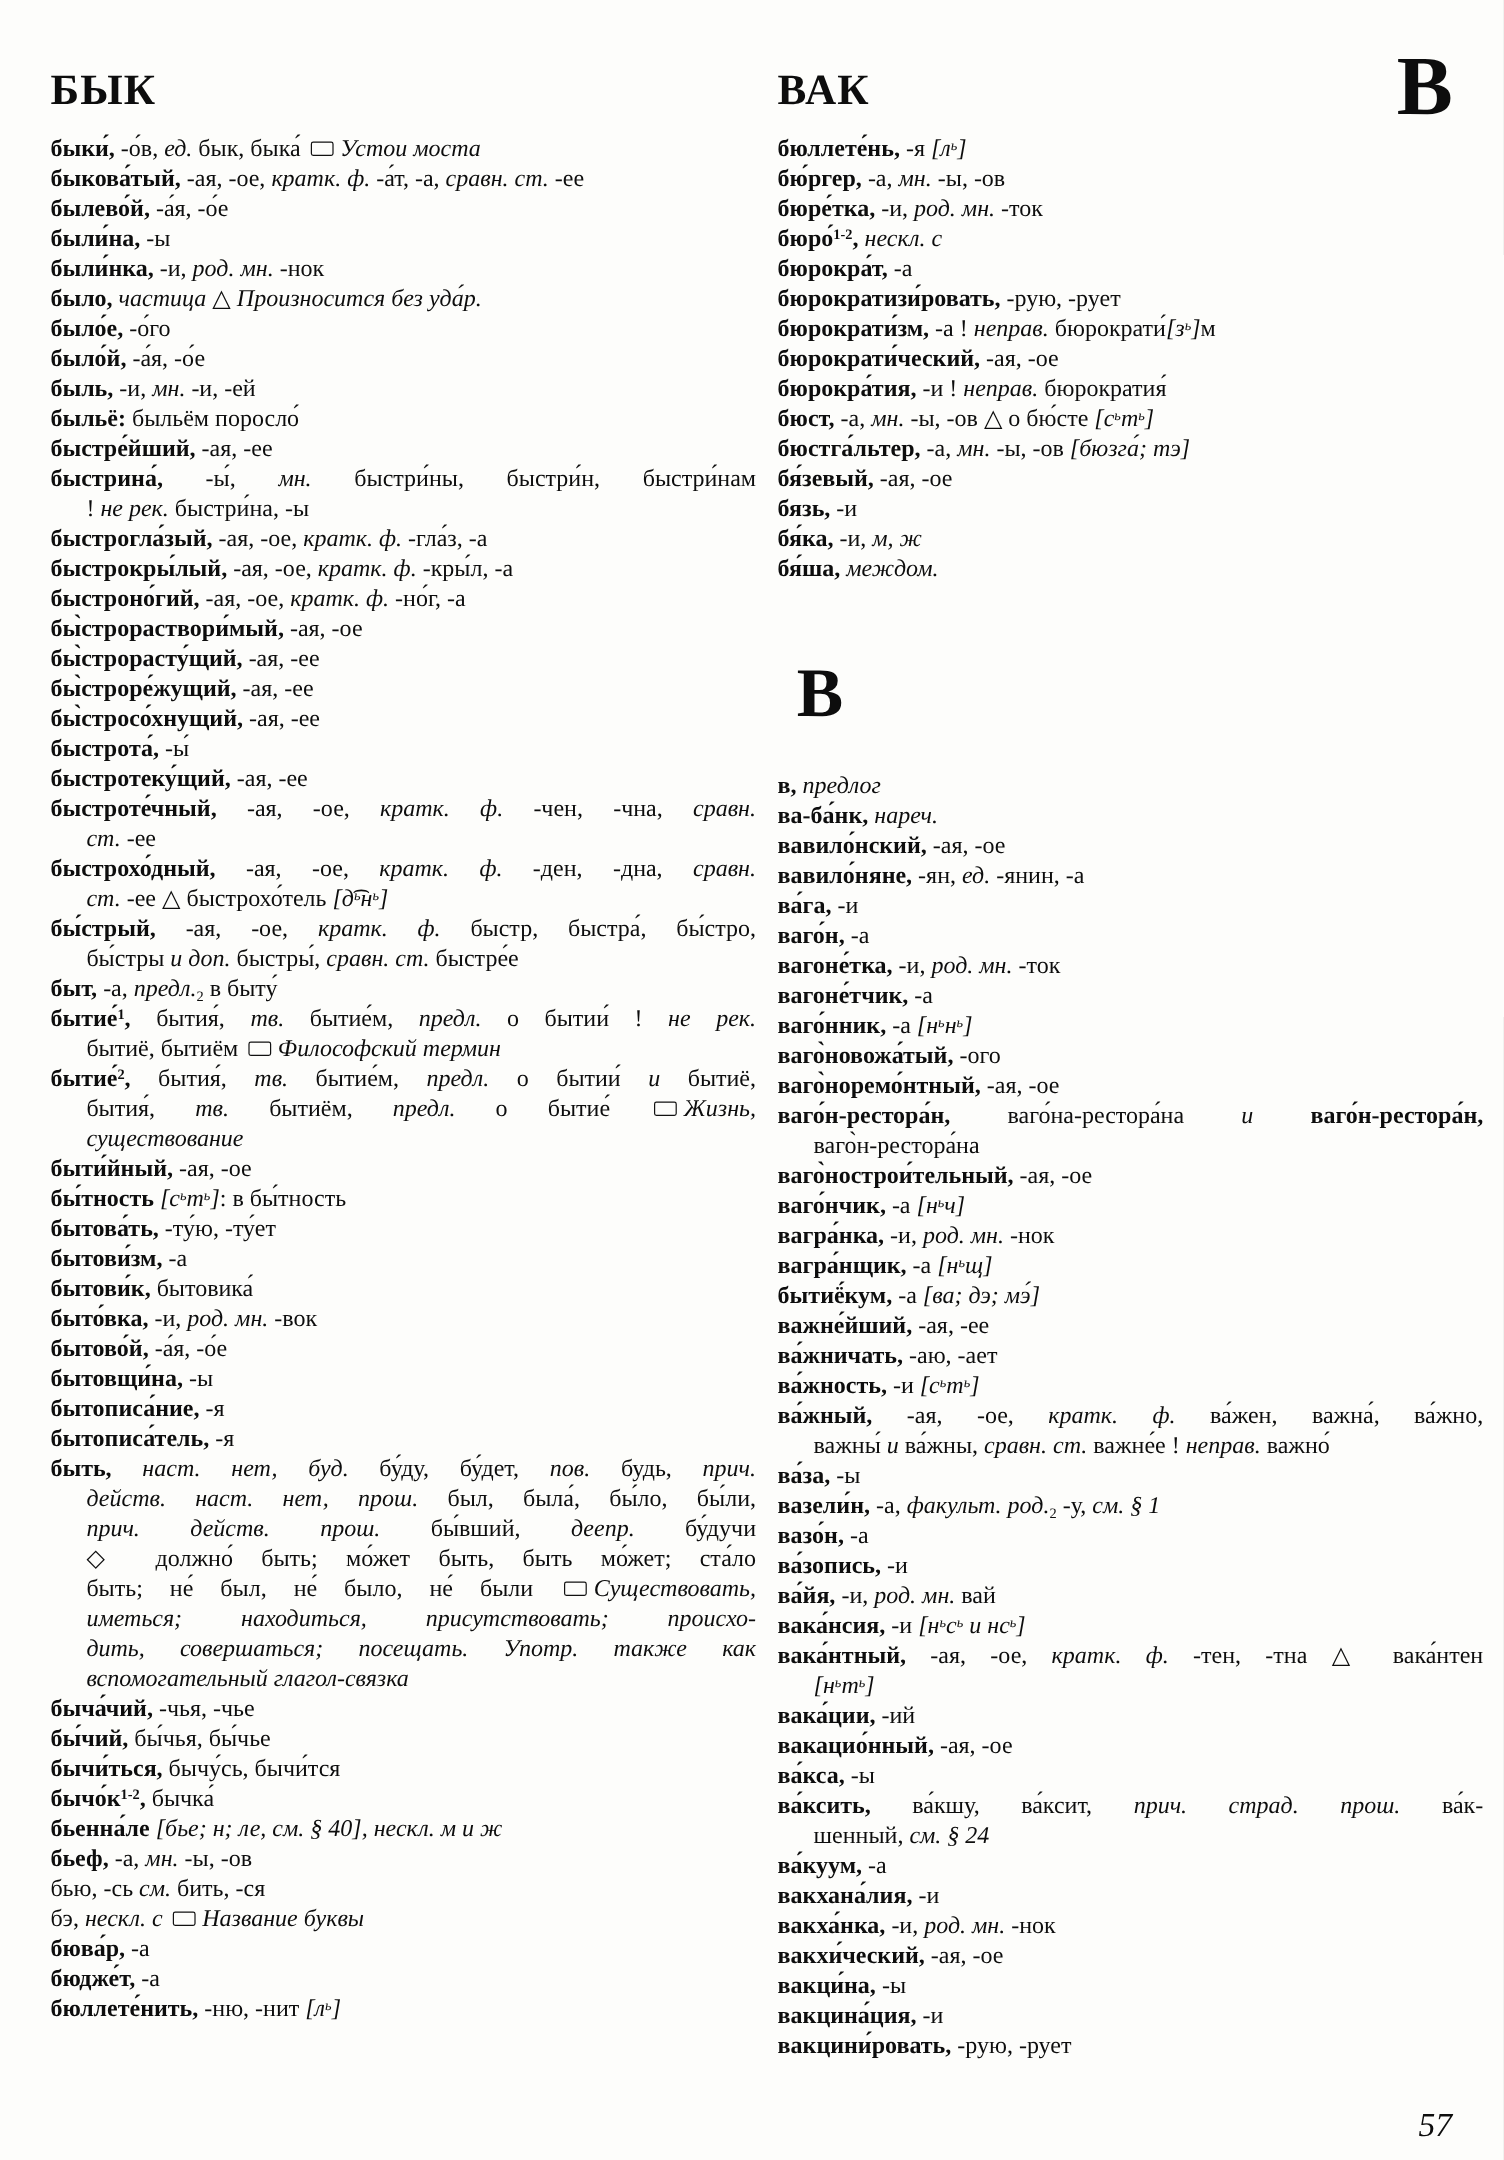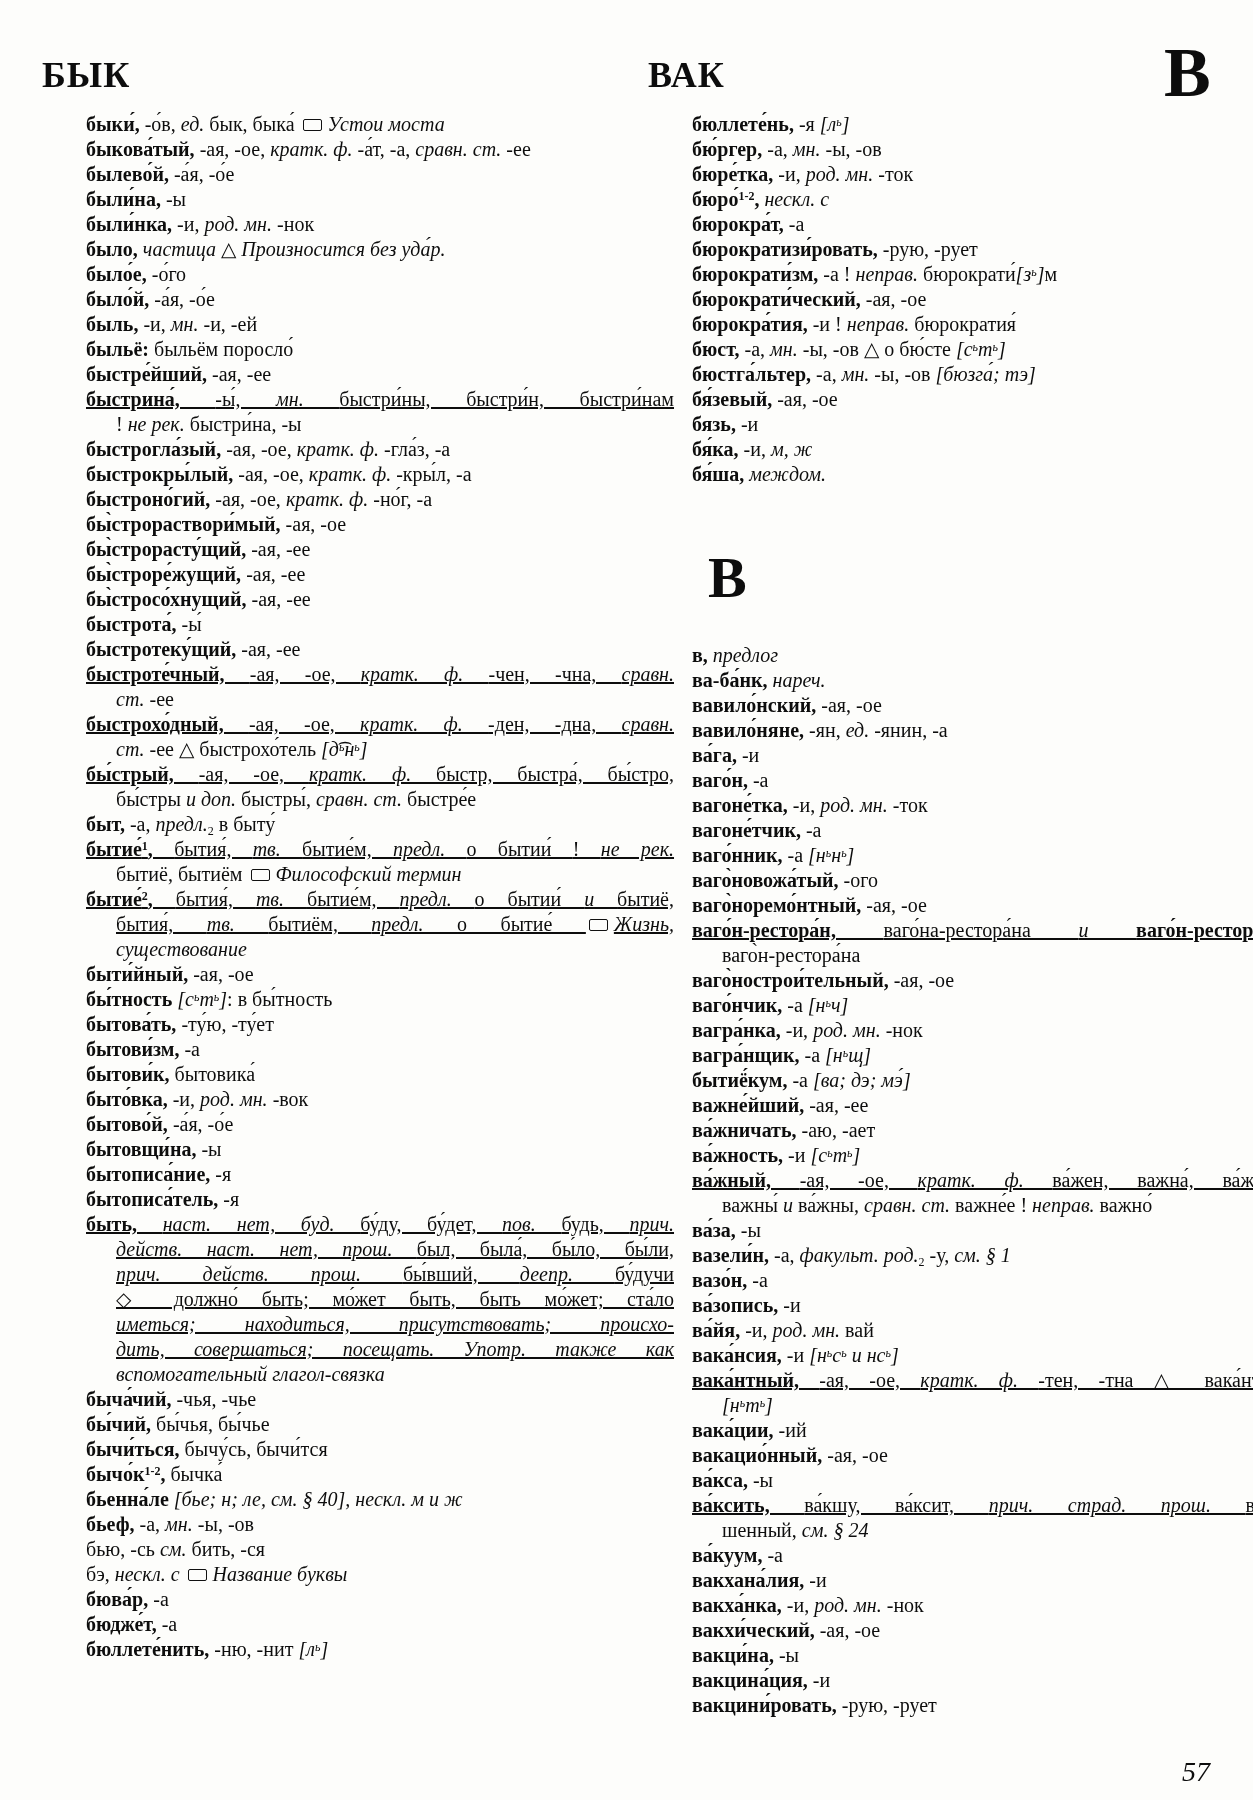--- a/index.html
+++ b/index.html
@@ -16,28 +16,28 @@
     font-size:36px;font-weight:700;letter-spacing:1px;
   }
   .rh-left{left:42px;}
   .rh-right{left:648px;}
   .corner-letter{
     position:absolute;top:38px;left:1164px;
     font-size:70px;font-weight:700;line-height:1;
   }
   .column{
     position:absolute;top:112px;width:588px;
-    font-size:20px;line-height:25px;margin-left:44px;
+    font-size:20px;line-height:25px;
   }
   .col-left{left:42px;}
   .col-right{left:648px;}
   .entry{margin:0;}
   .line{min-height:25px;}
   .line.cont{padding-left:30px;}
-  .line.just{text-align:justify;text-align-last:justify;text-decoration:underline;}
+  .line.just{text-align:justify;text-align-last:justify;}
   .s-r{}
   .s-b{font-weight:700;}
   .s-i{font-style:italic;}
   .s-is{font-style:italic;font-size:60%;line-height:0;position:relative;top:-0.45em;}
   .s-bs{font-weight:700;font-size:60%;line-height:0;position:relative;top:-0.5em;}
   .s-sb{font-size:60%;line-height:0;position:relative;top:0.3em;}
   .s-x{
     display:inline-block;width:17px;height:10px;
     border:1.7px solid #111;border-radius:2px;
     margin:0 6px 0 3px;
@@ -175,20 +175,21 @@
         <div class="line"><span class="s-b">бытописа́ние, </span><span class="s-r">-я</span></div>
       </div>
       <div class="entry">
         <div class="line"><span class="s-b">бытописа́тель, </span><span class="s-r">-я</span></div>
       </div>
       <div class="entry">
         <div class="line just"><span class="s-b">быть, </span><span class="s-i">наст. нет, буд. </span><span class="s-r">бу́ду, бу́дет, </span><span class="s-i">пов. </span><span class="s-r">будь, </span><span class="s-i">прич.</span></div>
         <div class="line cont just"><span class="s-i">действ. наст. нет, прош. </span><span class="s-r">был, была́, бы́ло, бы́ли,</span></div>
         <div class="line cont just"><span class="s-i">прич. действ. прош. </span><span class="s-r">бы́вший, </span><span class="s-i">деепр. </span><span class="s-r">бу́дучи</span></div>
         <div class="line cont just"><span class="s-r">◇ должно́ быть; мо́жет быть, быть мо́жет; ста́ло</span></div>
+        <div class="line cont just"><span class="s-r">быть; не́ был, не́ было, не́ были </span><span class="s-x"></span><span class="s-i">Существовать,</span></div>
         <div class="line cont just"><span class="s-i">иметься; находиться, присутствовать; происхо-</span></div>
         <div class="line cont just"><span class="s-i">дить, совершаться; посещать. Употр. также как</span></div>
         <div class="line cont"><span class="s-i">вспомогательный глагол-связка</span></div>
       </div>
       <div class="entry">
         <div class="line"><span class="s-b">быча́чий, </span><span class="s-r">-чья, -чье</span></div>
       </div>
       <div class="entry">
         <div class="line"><span class="s-b">бы́чий, </span><span class="s-r">бы́чья, бы́чье</span></div>
       </div>

